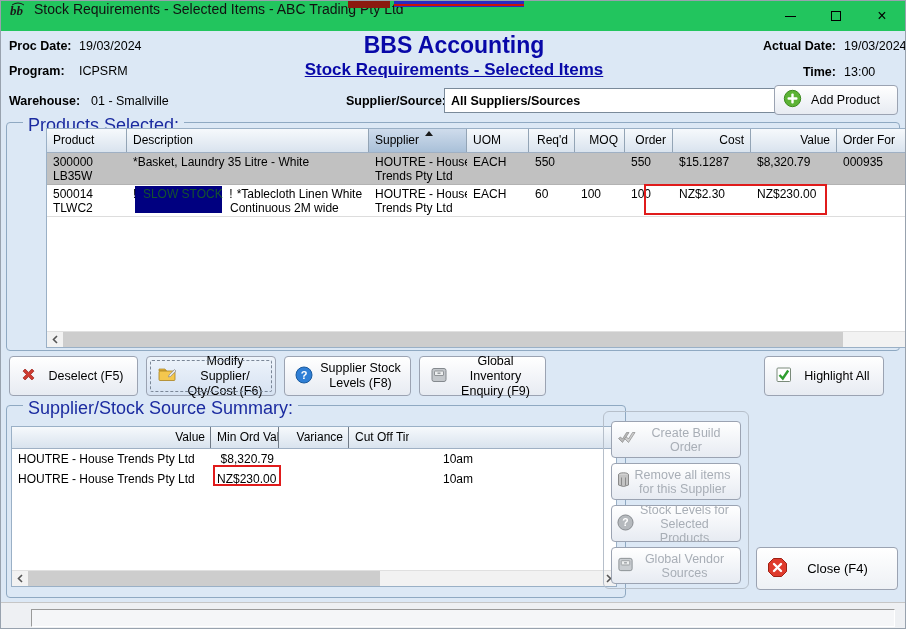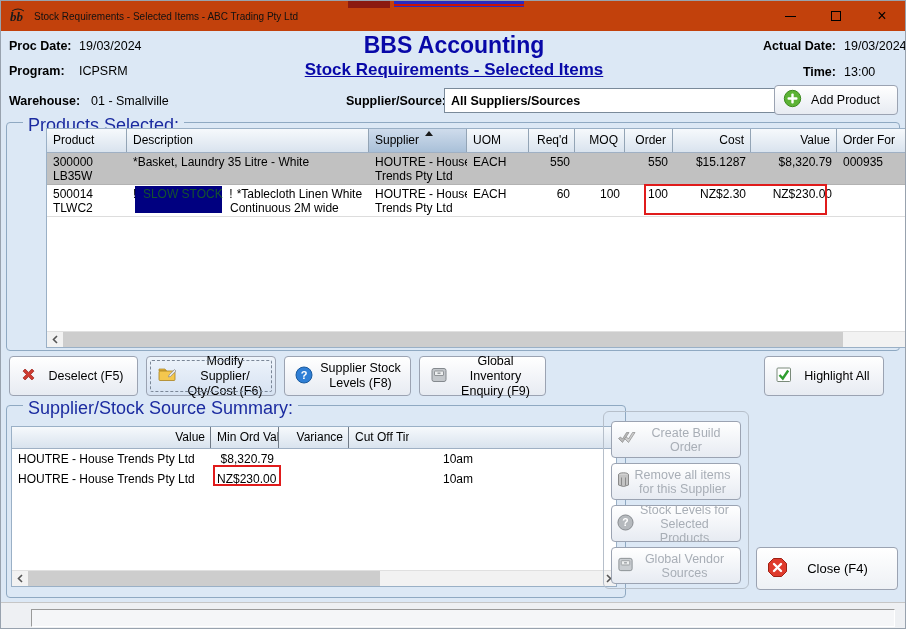--- a/index.html
+++ b/index.html
@@ -3,23 +3,23 @@
 <meta charset="utf-8">
 <style>
   * { margin:0; padding:0; box-sizing:border-box; }
   html,body { background:#ffffff; }
   .window {
     position:relative; width:906px; height:629px;
     font-family:"Liberation Sans", sans-serif; font-size:12px; color:#000;
     background:#dce8f5; border:1px solid #98a2ae; overflow:hidden;
   }
   
-  .titlebar { position:absolute; left:0; top:0; width:100%; height:30px; background:#c2410c; display:flex; align-items:center; }
+  .titlebar { position:absolute; left:0; top:0; width:100%; height:30px; background:#22c55e; display:flex; }
   .app-icon { margin-left:8px; width:18px; height:18px; display:flex; align-items:center; }
-  .title-text { margin-left:7px; font-size:10px; color:#111; }
+  .title-text { margin-left:7px; font-size:14px; color:#111; }
   .win-controls { position:absolute; right:0; top:0; height:30px; display:flex; }
   .win-btn { width:46px; height:30px; display:flex; align-items:center; justify-content:center; cursor:default; }
   .glyph-min { width:11px; border-bottom:1px solid #000; height:1px; }
   .glyph-max { width:10px; height:10px; border:1px solid #000; }
   .glyph-close { font-size:16px; line-height:16px; color:#000; }
   .artifact { position:absolute; left:347px; top:0; width:176px; height:7px; overflow:hidden; }
   .artifact .a1 { position:absolute; left:0; top:0; width:42px; height:7px; background:#8b1a10; }
   .artifact .a2 { position:absolute; left:46px; top:0; width:130px; height:6px; background:#2a2ac0; }
   .artifact .a3 { position:absolute; left:46px; top:3px; width:130px; height:2px; background:#c81408; }
 
@@ -52,21 +52,21 @@
   .pgrid { display:grid; grid-template-columns:80px 242px 98px 62px 46px 50px 48px 78px 86px 1fr; }
   .phead { height:24px; background:linear-gradient(#f6f9fc,#d9e3ee); border-bottom:1px solid #9fb0c4; }
   .phc { padding:4px 4px 0 6px; font-size:12px; border-right:1px solid #93a4b5; position:relative; white-space:nowrap; overflow:hidden; }
   .phc.num { text-align:right; padding-right:6px; }
   .phc.sorted { background:linear-gradient(#cfdcec,#a9c0d8); }
   .sort-tri { position:absolute; left:56px; top:2px; width:0; height:0;
     border-left:4px solid transparent; border-right:4px solid transparent; border-bottom:5px solid #1a1a1a; }
   .prow { height:32px; border-bottom:1px solid #dddddd; }
   .prow.selected { background:#c1c1c1; border-bottom:1px solid #b2b2b2; }
   .pc { padding:2px 4px 0 6px; line-height:14px; font-size:12px; white-space:nowrap; overflow:hidden; }
-  .pc.num { text-align:right; padding-right:5px; }
+  .pc.num { padding-right:5px; }
   .desc-cell { position:relative; }
   .navy-rect { position:absolute; left:8px; top:1px; width:87px; height:27px; background:#000080; }
   .desc-l1 { position:relative; display:flex; }
   .badge-text { width:87px; margin-left:3px; text-align:center; color:#14532d; }
   .desc-mid { margin-left:3px; }
   .desc-rest { margin-left:4px; }
   .desc-l2 { position:relative; padding-left:97px; }
 
   
   .hscroll { position:absolute; left:0; bottom:0; width:100%; height:16px; background:#f2f2f2;

